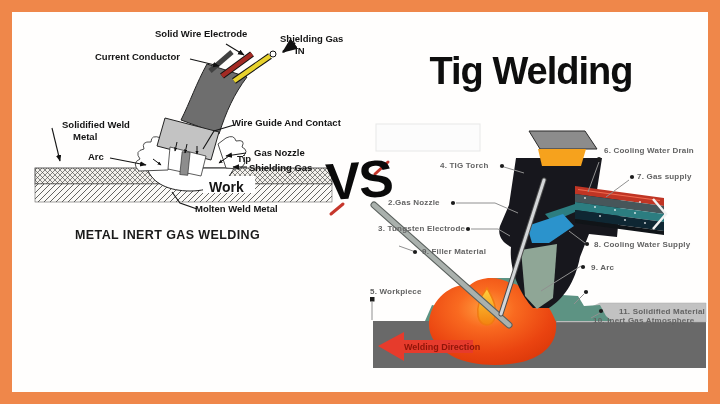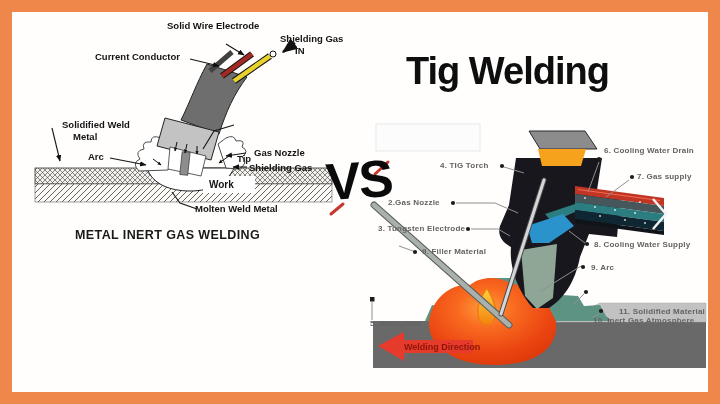--- a/index.html
+++ b/index.html
@@ -3,21 +3,21 @@
 <meta charset="utf-8">
 <style>
   html,body{margin:0;padding:0;background:#888;}
   .stage{position:relative;width:720px;height:404px;background:#fffefd;overflow:hidden;
          font-family:"Liberation Sans",sans-serif;}
   .frame{position:absolute;inset:0;border:12px solid #EF874A;z-index:60;pointer-events:none;}
   .art{position:absolute;left:0;top:0;z-index:1;}
   .lab{position:absolute;z-index:10;white-space:nowrap;}
   .mlab{font-weight:bold;font-size:9.5px;color:#141414;}
   .mcap{font-weight:bold;font-size:12.5px;letter-spacing:.4px;color:#1a1a1a;}
-  .bigtitle{font-weight:800;font-size:38px;color:#0e0e0e;text-align:left;letter-spacing:-1px;}
+  .bigtitle{font-weight:800;font-size:38px;color:#0e0e0e;text-align:center;letter-spacing:-1px;}
   .vs{font-weight:800;font-size:52px;color:#0a0a0a;transform:rotate(-4deg);letter-spacing:-2px;}
   .tlab{font-weight:600;font-size:8px;color:#636363;letter-spacing:.2px;}
   .wdir{font-weight:bold;font-size:9px;color:#8f1408;text-align:center;}
 </style>
 </head>
 <body>
 
 <div class="stage">
 
   <svg class="art" width="720" height="404" viewBox="0 0 720 404">
@@ -176,42 +176,43 @@
         <circle cx="599" cy="159" r="2.1"></circle>
           <circle cx="632" cy="177" r="2.1"></circle>
         <circle cx="587" cy="244" r="2.1"></circle>
           <circle cx="583" cy="267" r="2.1"></circle>
         <circle cx="586" cy="292" r="2.1"></circle>
           <circle cx="601" cy="311" r="2.1"></circle>
       </g>
     </g>
   </svg>
 
-  <div class="lab mlab" style="left:155px;top:20px;margin-left:12px;">Solid Wire Electrode</div>
+  <div class="lab mlab" style="left:155px;top:28px;">Solid Wire Electrode</div>
   <div class="lab mlab" style="left:280px;top:33px;">Shielding Gas</div>
   <div class="lab mlab" style="left:295px;top:45px;">IN</div>
   <div class="lab mlab" style="left:95px;top:51px;">Current Conductor</div>
+  <div class="lab mlab" style="left:232px;top:117px;">Wire Guide And Contact</div>
   <div class="lab mlab" style="left:237px;top:129px;margin-top:24px;">Tip</div>
   <div class="lab mlab" style="left:247px;top:147px;padding-left:7px;">Gas Nozzle</div>
   <div class="lab mlab" style="left:249px;top:162px;">Shielding Gas</div>
   <div class="lab mlab" style="left:62px;top:119px;">Solidified Weld</div>
   <div class="lab mlab" style="left:62px;top:131px;padding-left:11px;">Metal</div>
   <div class="lab mlab" style="left:88px;top:151px;">Arc</div>
-  <div class="lab mlab" style="left:209px;top:179px;font-size:10px;">Work</div>
+  <div class="lab mlab" style="left:209px;top:179px;font-size:14px;">Work</div>
   <div class="lab mlab" style="left:195px;top:203px;">Molten Weld Metal</div>
   <div class="lab mcap" style="left:75px;top:228px;width:210px;text-align:left;">METAL INERT GAS WELDING</div>
 
   <div class="lab vs" style="left:326px;top:150px;">VS</div>
 
   <div class="lab bigtitle" style="left:406px;top:50px;width:250px;">Tig Welding</div>
   <div class="lab tlab" style="left:440px;top:161px;">4. TIG Torch</div>
   <div class="lab tlab" style="left:388px;top:198px;">2.Gas Nozzle</div>
   <div class="lab tlab" style="left:378px;top:224px;">3. Tungsten Electrode</div>
   <div class="lab tlab" style="left:422px;top:247px;">9. Filler Material</div>
-  <div class="lab tlab" style="left:370px;top:287px;margin-top:32px;">5. Workpiece</div>
+  <div class="lab tlab" style="left:370px;top:287px;">5. Workpiece</div>
   <div class="lab tlab" style="left:604px;top:146px;">6. Cooling Water Drain</div>
   <div class="lab tlab" style="left:637px;top:172px;">7. Gas supply</div>
   <div class="lab tlab" style="left:594px;top:240px;">8. Cooling Water Supply</div>
   <div class="lab tlab" style="left:591px;top:263px;">9. Arc</div>
   <div class="lab tlab" style="left:593px;top:288px;margin-top:28px;">10. Inert Gas Atmosphere</div>
   <div class="lab tlab" style="left:607px;top:307px;margin-left:12px;">11. Solidified Material</div>
   <div class="lab wdir" style="left:404px;top:342px;width:69px;">Welding Direction</div>
 
   <div class="frame"></div>
 </div>

